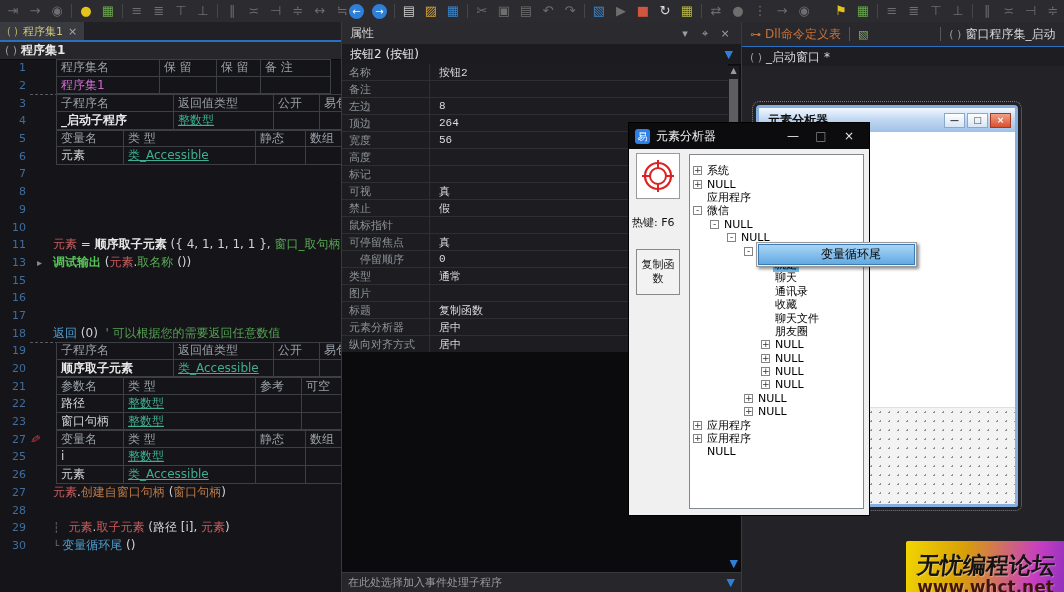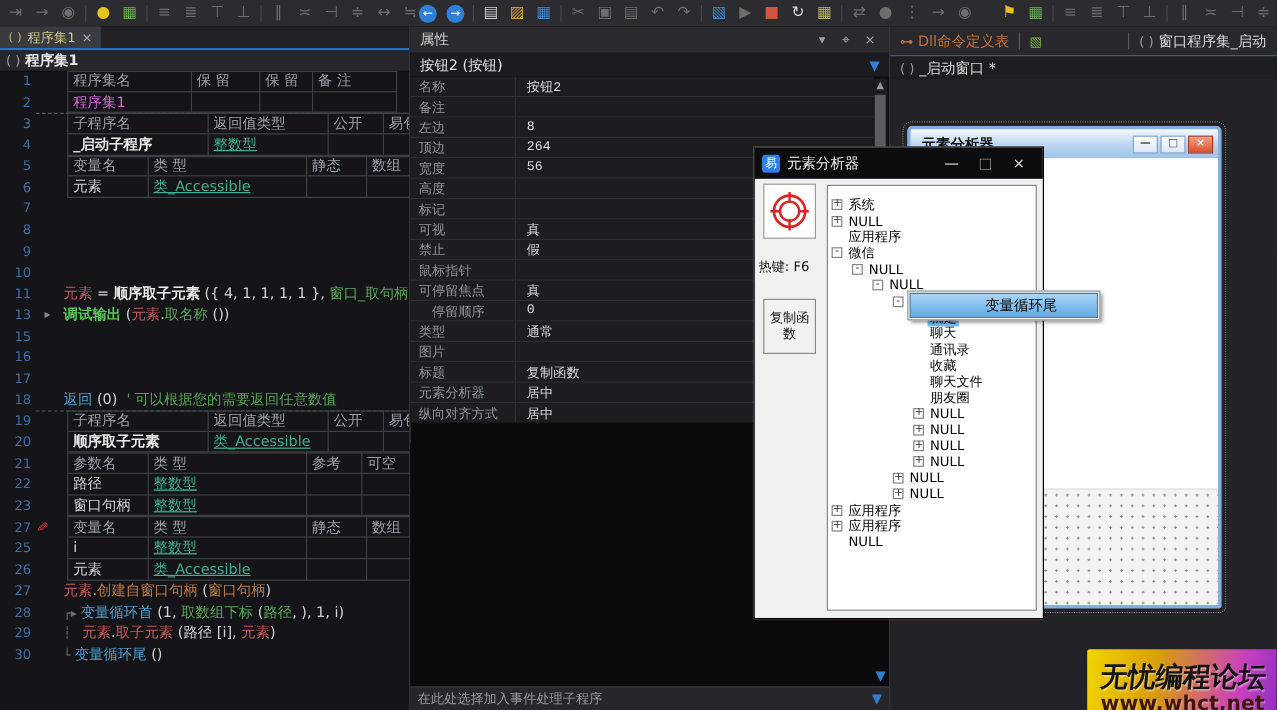--- a/index.html
+++ b/index.html
@@ -217,21 +217,21 @@
         <div class="cl dash"><span class="gut">18</span><span class="code-content"><span class="kw">返回</span><span class="pl"> (0)  </span><span class="cmt">' 可以根据您的需要返回任意数值</span></span></div>
         <div class="cl"><span class="gut">19</span><div class="tbl"><span class="tc hdr" style="width: 118px;">子程序名</span><span class="tc hdr" style="width: 100px; border-left: none;">返回值类型</span><span class="tc hdr" style="width: 46px; border-left: none;">公开</span><span class="tc hdr" style="width: 46px; border-left: none;">易包</span></div></div>
         <div class="cl"><span class="gut">20</span><div class="tbl"><span class="tc whtb" style="width: 118px; border-top: none;">顺序取子元素</span><span class="tc typ" style="width: 100px; border-left: none; border-top: none;">类_Accessible</span><span class="tc " style="width: 46px; border-left: none; border-top: none;"></span><span class="tc " style="width: 46px; border-left: none; border-top: none;"></span></div></div>
         <div class="cl"><span class="gut">21</span><div class="tbl"><span class="tc hdr" style="width: 68px;">参数名</span><span class="tc hdr" style="width: 132px; border-left: none;">类 型</span><span class="tc hdr" style="width: 46px; border-left: none;">参考</span><span class="tc hdr" style="width: 46px; border-left: none;">可空</span></div></div>
         <div class="cl"><span class="gut">22</span><div class="tbl"><span class="tc pl" style="width: 68px; border-top: none;">路径</span><span class="tc typ" style="width: 132px; border-left: none; border-top: none;">整数型</span><span class="tc " style="width: 46px; border-left: none; border-top: none;"></span><span class="tc " style="width: 46px; border-left: none; border-top: none;"></span></div></div>
         <div class="cl"><span class="gut">23</span><div class="tbl"><span class="tc pl" style="width: 68px; border-top: none;">窗口句柄</span><span class="tc typ" style="width: 132px; border-left: none; border-top: none;">整数型</span><span class="tc " style="width: 46px; border-left: none; border-top: none;"></span><span class="tc " style="width: 46px; border-left: none; border-top: none;"></span></div></div>
         <div class="cl"><span class="gut">27</span><span class="pen">✎</span><div class="tbl"><span class="tc hdr" style="width: 68px;">变量名</span><span class="tc hdr" style="width: 132px; border-left: none;">类 型</span><span class="tc hdr" style="width: 50px; border-left: none;">静态</span><span class="tc hdr" style="width: 50px; border-left: none;">数组</span></div></div>
         <div class="cl"><span class="gut">25</span><div class="tbl"><span class="tc pl" style="width: 68px; border-top: none;">i</span><span class="tc typ" style="width: 132px; border-left: none; border-top: none;">整数型</span><span class="tc " style="width: 50px; border-left: none; border-top: none;"></span><span class="tc " style="width: 50px; border-left: none; border-top: none;"></span></div></div>
         <div class="cl"><span class="gut">26</span><div class="tbl"><span class="tc pl" style="width: 68px; border-top: none;">元素</span><span class="tc typ" style="width: 132px; border-left: none; border-top: none;">类_Accessible</span><span class="tc " style="width: 50px; border-left: none; border-top: none;"></span><span class="tc " style="width: 50px; border-left: none; border-top: none;"></span></div></div>
         <div class="cl"><span class="gut">27</span><span class="code-content"><span class="el">元素</span><span class="pl">.</span><span class="org">创建自窗口句柄</span><span class="pl"> (</span><span class="org">窗口句柄</span><span class="pl">)</span></span></div>
-        <div class="cl"><span class="gut">28</span><span class="code-content"><span class="lp">┌▸ </span><span class="kw">变量循环首</span><span class="pl"> (1, </span><span class="grn">取数组下标</span><span class="pl"> (</span><span class="grn">路径</span><span class="pl">, ), 1, i)</span></span></div>
+        <div class="cl"><span class="gut">28</span></div>
         <div class="cl"><span class="gut">29</span><span class="code-content"><span class="lp">┆   </span><span class="el">元素</span><span class="pl">.</span><span class="el">取子元素</span><span class="pl"> (路径 [i], </span><span class="el">元素</span><span class="pl">)</span></span></div>
         <div class="cl"><span class="gut">30</span><span class="code-content"><span class="lp">└ </span><span class="kw">变量循环尾</span><span class="pl"> ()</span></span></div>
       </div>
   </div>
 
   <div id="props">
     <div class="p-title">
       <span>属性</span>
       <span class="spacer"></span>
       <span class="p-ticon">▾</span>

